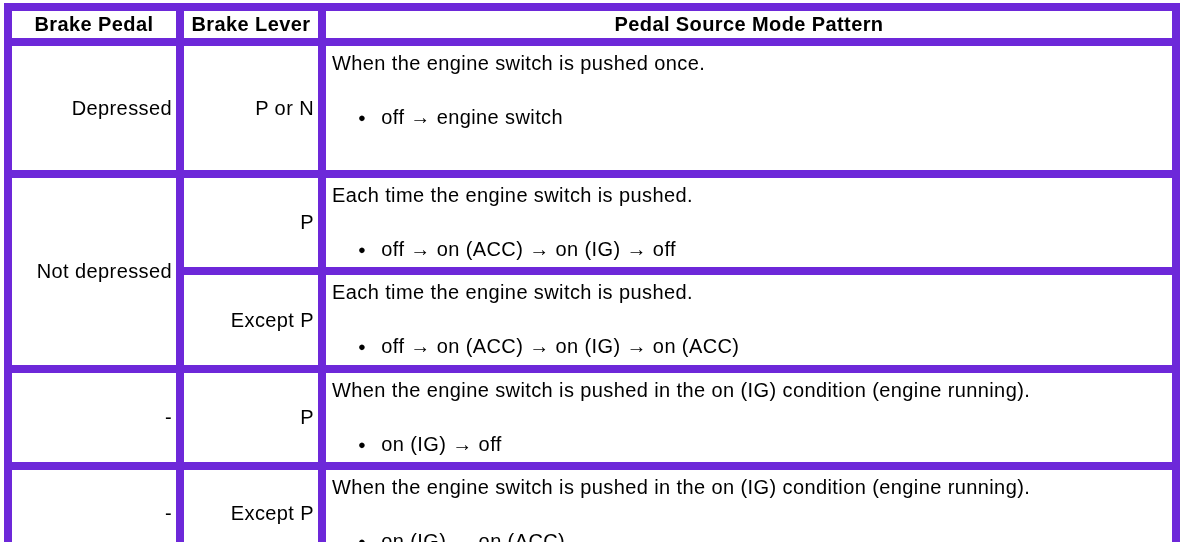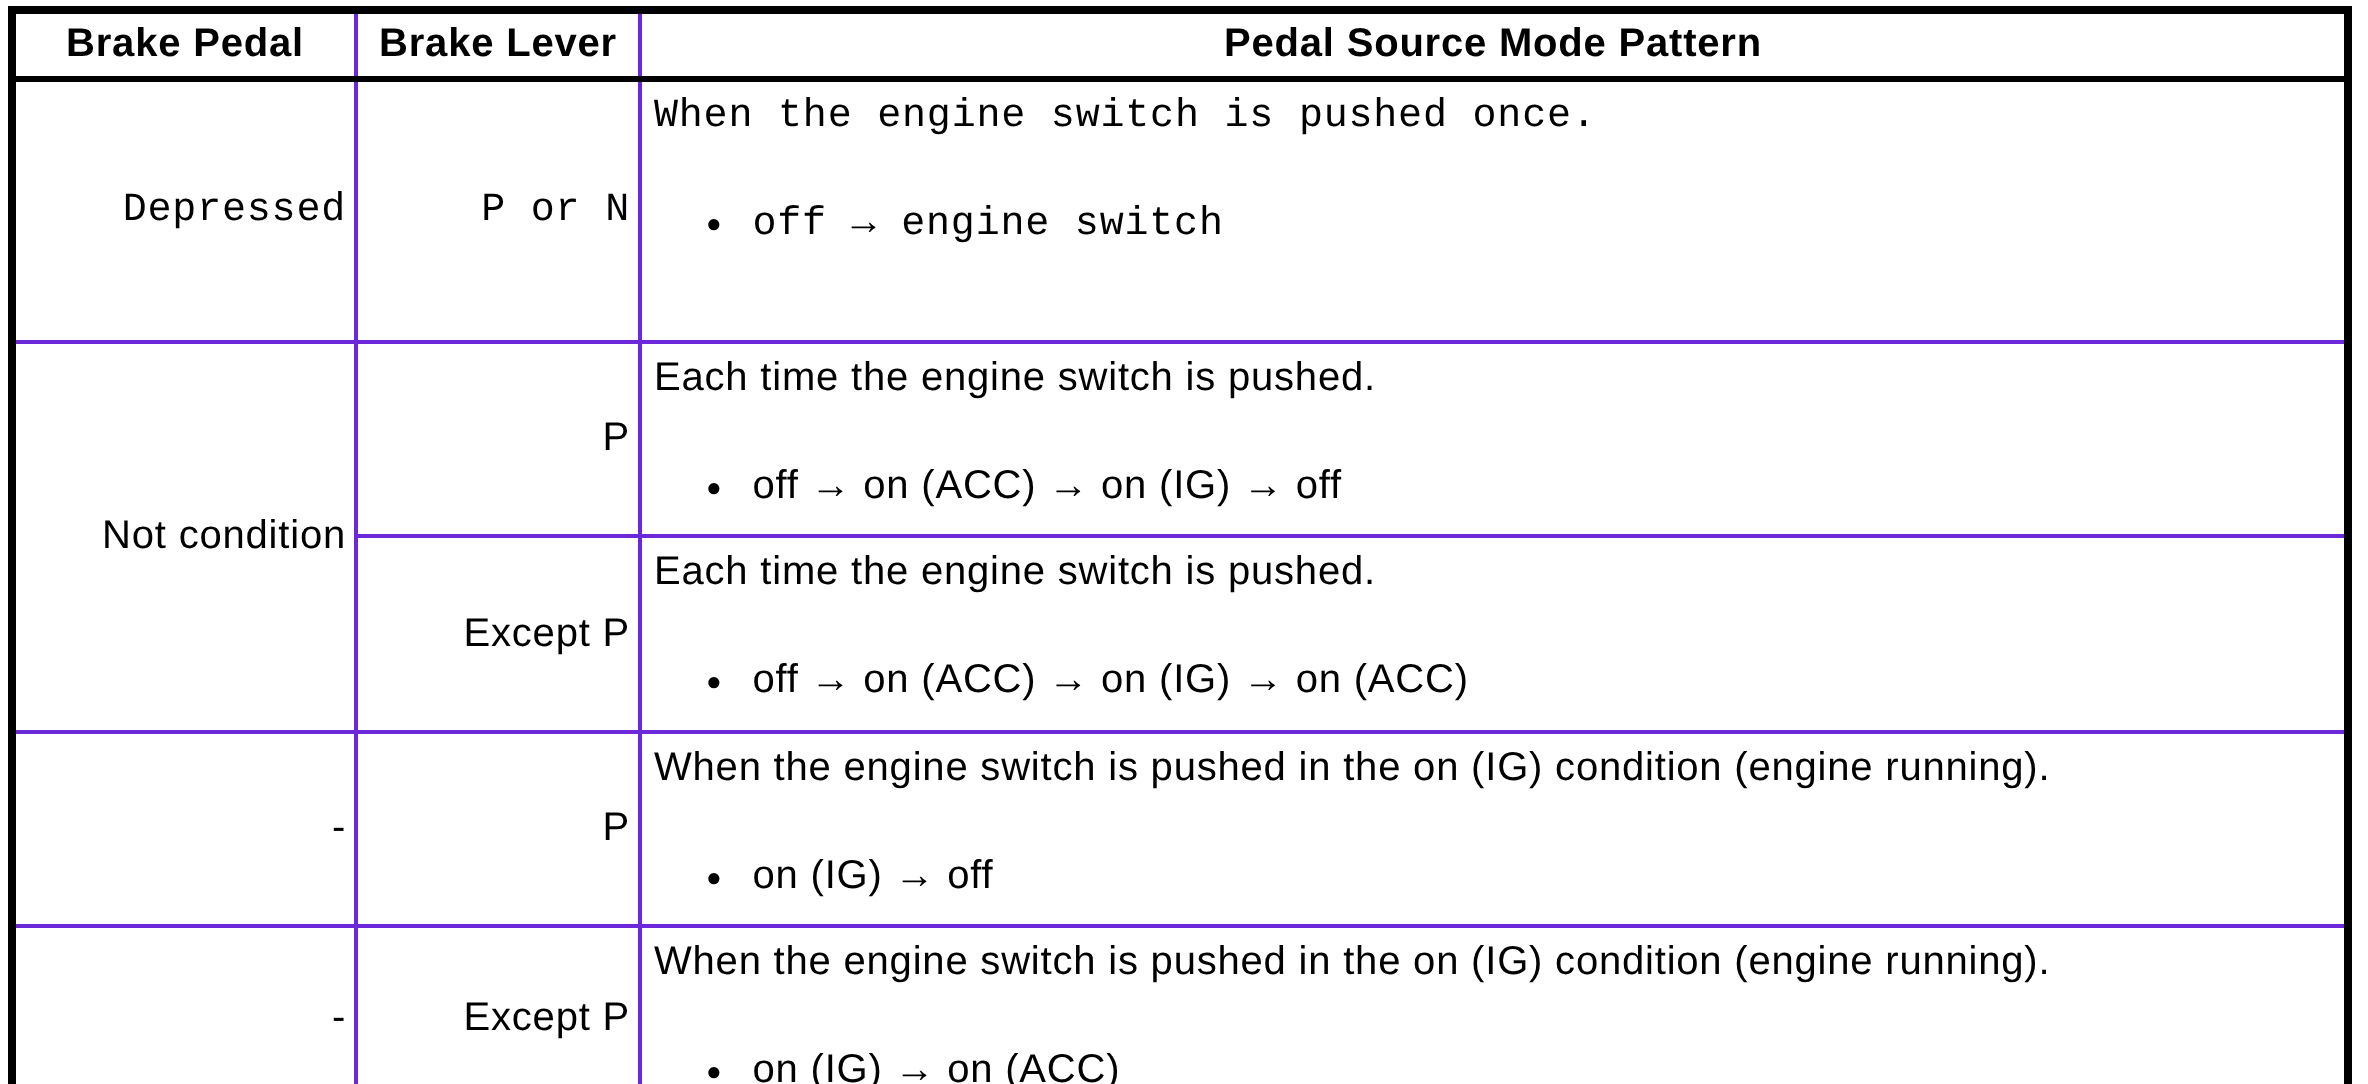--- a/index.html
+++ b/index.html
@@ -21,21 +21,21 @@
     border-collapse: collapse;
     table-layout: fixed;
     width: 1172px;
     border: 4px solid #000000;
     font-size: 20px;
     letter-spacing: 0.4px;
     line-height: 1.15;
   }
   .mode-table th,
   .mode-table td {
-    border: 2px solid #6d28d9;
+    border: 8px solid #6d28d9;
     box-sizing: border-box;
     overflow: hidden;
   }
   .mode-table th {
     font-weight: bold;
     font-size: 20px;
     text-align: center;
     height: 34px;
     padding: 2px 4px;
     border-bottom: 3px solid #000000;
@@ -65,21 +65,21 @@
     padding-left: 26px;
     display: flex;
     align-items: center;
     white-space: nowrap;
   }
   .bullet {
     font-size: 13px;
     line-height: 1;
     margin-right: 15px;
   }
-  tr.r1 > td { height: 132px; font-family: Liberation Mono, monospace; }
+  tr.r1 > td { height: 132px; }
   tr.r2 > td { height: 97px; }
   tr.r3 > td { height: 98px; }
   tr.r4 > td { height: 97px; }
   tr.r5 > td { height: 93px; }
 </style>
 </head>
 <body>
 
 <div class="page">
   <table class="mode-table">
@@ -101,21 +101,21 @@
         <td class="cell-shift">P or N</td>
         <td class="cell-pattern">
           <div class="desc">When the engine switch is pushed once.</div>
           <div class="bullet-line">
             <span class="bullet">●</span>
             <span>off → engine switch</span>
           </div>
         </td>
       </tr>
       <tr class="r2">
-        <td class="cell-brake" rowspan="2">Not condition</td>
+        <td class="cell-brake" rowspan="2">Not depressed</td>
         <td class="cell-shift">P</td>
         <td class="cell-pattern">
           <div class="desc">Each time the engine switch is pushed.</div>
           <div class="bullet-line">
             <span class="bullet">●</span>
             <span>off → on (ACC) → on (IG) → off</span>
           </div>
         </td>
       </tr>
       <tr class="r3">

